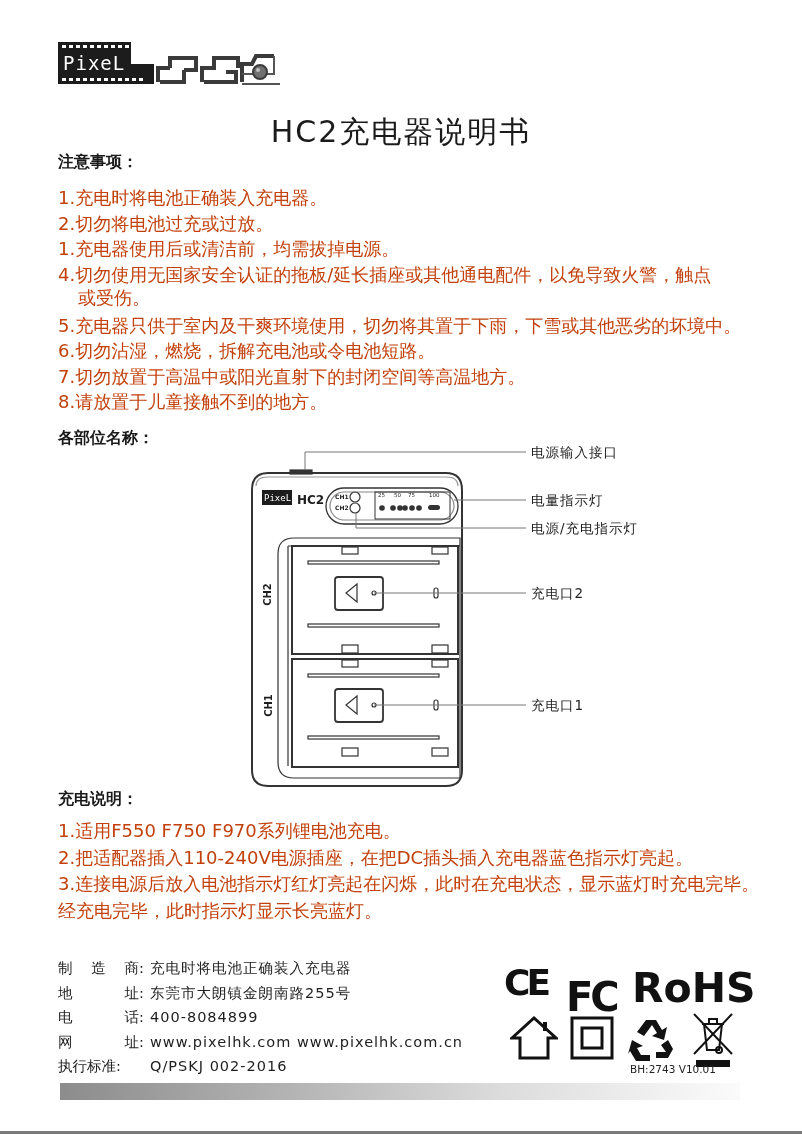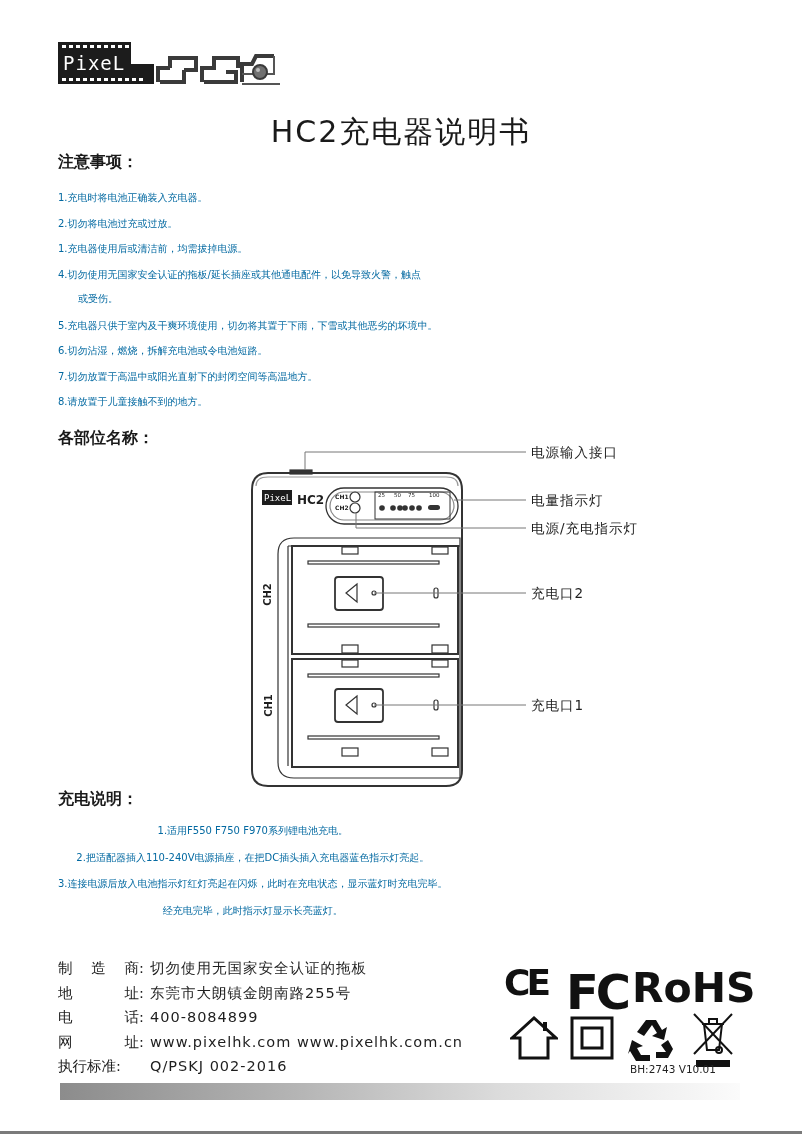--- a/index.html
+++ b/index.html
@@ -16,21 +16,21 @@
   .logo .film .word { position: absolute; left: 5px; top: 10px; font-family: "DejaVu Sans Mono", monospace;
       font-size: 19px; color: #fff; letter-spacing: 1px; }
   .logo .film .step { position: absolute; right: -1px; top: 0; width: 18px; height: 22px; background: #fff; }
   .logo .tail { position: absolute; left: 90px; top: 22px; width: 6px; height: 20px; background: #1c1c1c; }
   .logo svg.sub { position: absolute; left: 98px; top: 8px; }
 
   .title { position: absolute; left: 0; right: 0; top: 112px; text-align: center; font-size: 30px;
       font-weight: normal; letter-spacing: 2px; color: #1a1a1a; }
 
   .section-head { position: absolute; left: 58px; font-size: 16px; font-weight: bold; color: #1a1a1a; }
-  .list { position: absolute; left: 58px; list-style: none; font-size: 10px; line-height: 25.5px; color: #0369a1; }
+  .list { position: absolute; left: 58px; list-style: none; font-size: 18px; line-height: 25.5px; color: #c2410c; }
   .list li { white-space: nowrap; }
   .list li .cont { display: block; padding-left: 20px; font-family: Liberation Mono, monospace; }
 
   
   .diagram { position: absolute; left: 0; top: 0; width: 802px; height: 1134px; pointer-events: none; }
   .callout { position: absolute; left: 531px; font-size: 13.5px; color: #1e1e1e; letter-spacing: 1px; white-space: nowrap; }
   .ch-label { position: absolute; font-size: 10px; font-weight: bold; transform: rotate(-90deg); transform-origin: center; }
 
   
   .info { position: absolute; left: 58px; top: 956px; font-size: 14.5px; line-height: 24.5px; color: #1e1e1e; }
@@ -169,35 +169,35 @@
 <span class="ch-label" style="left:256px;top:589px;">CH2</span>
 <span class="ch-label" style="left:257px;top:700px;">CH1</span>
 
 <div class="callout" style="top:444px;">电源输入接口</div>
 <div class="callout" style="top:492px;">电量指示灯</div>
 <div class="callout" style="top:520px;">电源/充电指示灯</div>
 <div class="callout" style="top:585px;">充电口2</div>
 <div class="callout" style="top:697px;">充电口1</div>
 
 <div class="section-head" style="top:789px;">充电说明：</div>
-<ul class="list" style="top:818px;line-height:26.5px;text-align:center;">
+<ul class="list" style="top:818px;line-height:26.5px;">
   <li>1.适用F550  F750  F970系列锂电池充电。</li>
   <li>2.把适配器插入110-240V电源插座，在把DC插头插入充电器蓝色指示灯亮起。</li>
   <li>3.连接电源后放入电池指示灯红灯亮起在闪烁，此时在充电状态，显示蓝灯时充电完毕。</li>
   <li>经充电完毕，此时指示灯显示长亮蓝灯。</li>
 </ul>
 
 <div class="info">
   <div class="row">
     <span class="k">
       <span>制</span>
         <span>造</span>
         <span>商:</span>
     </span>
-    <span class="v">切勿使用无国家安全认证的拖板</span>
+    <span class="v">充电时将电池正确装入充电器</span>
   </div>
   <div class="row">
     <span class="k">
       <span>地</span>
         <span>址:</span>
     </span>
     <span class="v">东莞市大朗镇金朗南路255号</span>
   </div>
   <div class="row">
     <span class="k">
@@ -216,21 +216,21 @@
   <div class="row">
     <span class="k">
       <span>执行标准:</span>
     </span>
     <span class="v">Q/PSKJ 002-2016</span>
   </div>
 </div>
 
 <div class="certs">
   <span class="cert-txt" style="left:4px;top:0px;font-size:36px;letter-spacing:-4px;">CE</span>
-  <span class="cert-txt" style="left:66px;top:2px;font-size:48px;letter-spacing:-3px;">FC</span>
+  <span class="cert-txt" style="left:66px;top:12px;font-size:40px;letter-spacing:-3px;">FC</span>
   <span class="cert-txt" style="left:132px;top:2px;font-size:41px;">RoHS</span>
 
   <svg style="position:absolute;left:10px;top:54px;" width="48" height="44" viewBox="0 0 48 44">
     <path d="M2 22 L24 2 L46 22 H38 V42 H10 V22 Z" fill="none" stroke="#111" stroke-width="3"></path>
     <rect x="33" y="6" width="4" height="9" fill="#111"></rect>
   </svg>
   <svg style="position:absolute;left:70px;top:54px;" width="44" height="44" viewBox="0 0 44 44">
     <rect x="2" y="2" width="40" height="40" fill="none" stroke="#111" stroke-width="3"></rect>
     <rect x="12" y="12" width="20" height="20" fill="none" stroke="#111" stroke-width="3"></rect>
   </svg>

